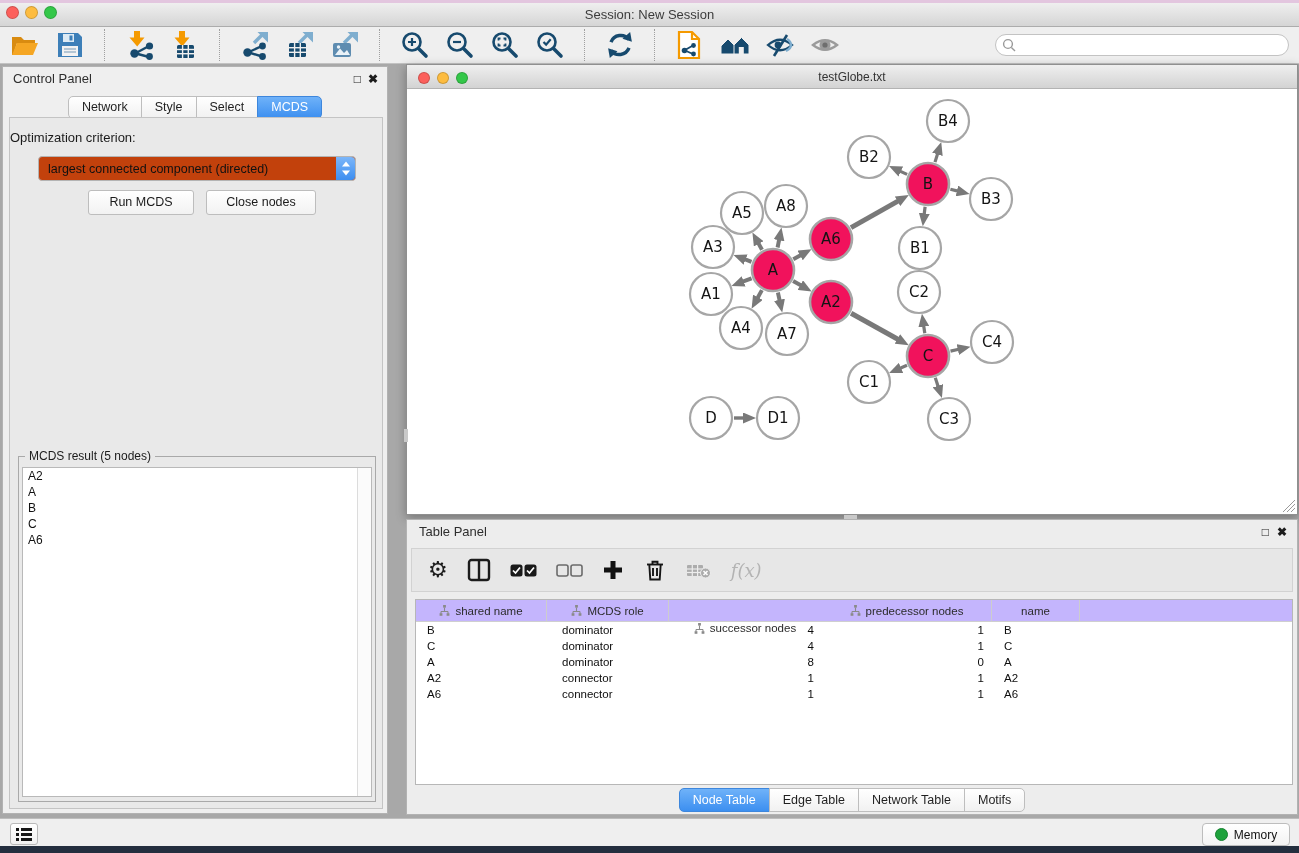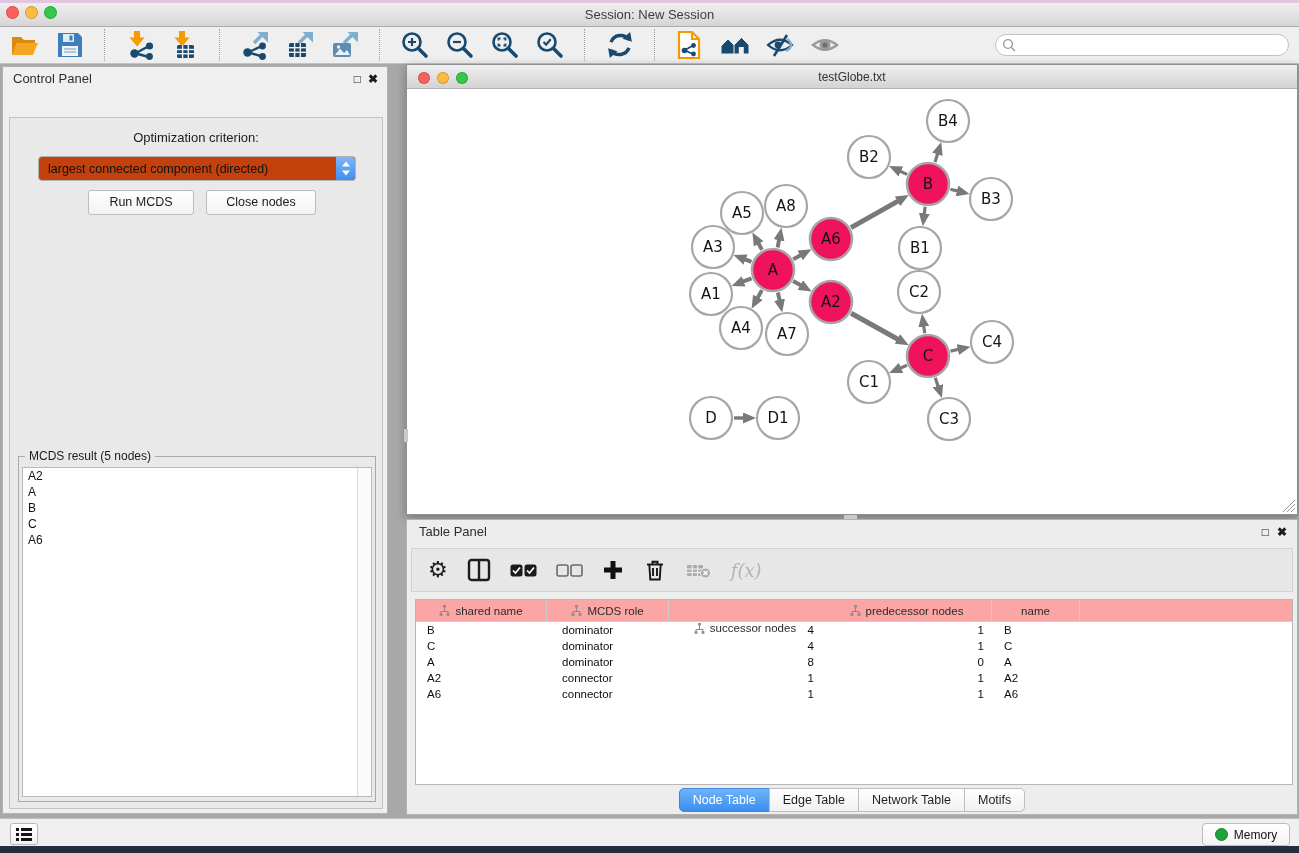--- a/index.html
+++ b/index.html
@@ -24,21 +24,21 @@
   .panel-title{position:absolute;left:10px;top:4px;font-size:13px;color:#2E2E2E;}
   .ph-ico{position:absolute;top:4px;font-size:12px;color:#1C1C1C;cursor:pointer;line-height:16px;}
   
   .seg{display:flex;justify-content:center;}
   .seg .tab{height:21px;line-height:21px;padding:0 13px;font-size:12.5px;color:#1F1F1F;background:linear-gradient(#FFFFFF,#F1F1F1);border:1px solid #BEBEBE;margin-left:-1px;cursor:pointer;white-space:nowrap;}
   .seg .tab:first-child{border-radius:5px 0 0 5px;margin-left:0;}
   .seg .tab:last-child{border-radius:0 5px 5px 0;}
   .seg .tab.sel{background:linear-gradient(#6FB2F9,#3C8FF0);border-color:#3D86DC;color:#fff;}
   
   .ctl-content{left:6px;top:50px;width:372px;height:690px;background:#E9E9E9;border:1px solid #C4C4C4;}
-  .opt-label{left:0;top:12px;width:100%;text-align:center;font-size:13px;color:#1B1B1B;}
+  .opt-label{left:0;top:12px;width:100%;font-size:13px;color:#1B1B1B;}
   .dropdown{left:28px;top:38px;width:316px;height:23px;background:#c2410c;border:1px solid #B4B4B4;border-radius:4px;display:flex;align-items:center;cursor:pointer;}
   .dropdown .dd-text{flex:1;padding-left:9px;font-size:12.5px;color:#111;white-space:nowrap;}
   .dd-btn{width:19px;height:23px;background:linear-gradient(#7CB6F9,#3D8EF0);border-radius:0 4px 4px 0;display:flex;align-items:center;justify-content:center;}
   .btn{height:23px;background:linear-gradient(#FFFFFF,#F2F2F2);border:1px solid #BDBDBD;border-radius:3px;font-size:12.5px;color:#1B1B1B;text-align:center;line-height:22px;cursor:pointer;}
   .groupbox{left:8px;top:338px;width:356px;height:344px;border:1px solid #A9A9A9;}
   .legend{position:absolute;top:-8px;left:6px;background:#E9E9E9;padding:0 4px;font-size:12px;color:#1B1B1B;}
   .listbox{position:absolute;left:3px;top:10px;width:350px;height:330px;background:#fff;border:1px solid #B9B9B9;box-sizing:border-box;}
   .scrolltrack{position:absolute;right:0;top:0;width:13px;height:100%;background:#FBFBFB;border-left:1px solid #DCDCDC;}
   .lb-item{height:16px;line-height:16px;padding-left:5px;font-size:12px;color:#111;}
   
@@ -48,21 +48,21 @@
   .net-lights{position:absolute;left:11px;top:7px;display:flex;gap:7px;}
   .net-lights .light{width:10px;height:10px;}
   #graph{position:absolute;left:0;top:24px;}
   .grip{position:absolute;right:2px;bottom:2px;}
   .split-h{position:absolute;background:#C9C9C9;}
   
   .tbl-toolbar{left:4px;top:28px;width:882px;height:44px;background:#E7E7E7;border:1px solid #D2D2D2;box-sizing:border-box;display:flex;align-items:center;gap:19px;padding-left:16px;}
   .gear{font-size:22px;line-height:22px;color:#1C1C1C;cursor:pointer;}
   .fx{font-family:"DejaVu Serif","Liberation Serif",serif;font-style:italic;font-size:18px;color:#B3B3B3;}
   .dtable{left:8px;top:79px;width:878px;height:186px;background:#fff;border:1px solid #B7B7B7;box-sizing:border-box;overflow:hidden;}
-  .thead{display:flex;height:21px;background:#fca5a5;border-bottom:1px solid #CFCFCF;}
+  .thead{display:flex;height:21px;background:#c4b5fd;border-bottom:1px solid #CFCFCF;}
   .th{display:flex;align-items:center;justify-content:center;gap:5px;font-size:11.5px;color:#2B2B2B;border-right:1px solid #CDCDCD;box-sizing:border-box;}
   .th:last-child{border-right:none;flex:1;}
   .trow{display:flex;height:16px;line-height:16px;font-size:11.5px;color:#0E0E0E;}
   .td{box-sizing:border-box;white-space:nowrap;overflow:hidden;}
   .tbl-tabs{left:0;top:268px;width:890px;display:flex;justify-content:center;}
   .tbl-tabs .tab{height:22px;line-height:22px;}
   
   .statusbar{left:0;top:818px;width:1299px;height:28px;background:#EFEFEF;border-top:1px solid #BDBDBD;box-sizing:border-box;}
   .sb-btn{position:absolute;left:10px;top:4px;width:26px;height:20px;background:linear-gradient(#FFF,#F0F0F0);border:1px solid #B9B9B9;border-radius:3px;display:flex;align-items:center;justify-content:center;cursor:pointer;}
   .mem-btn{position:absolute;right:9px;top:4px;width:86px;height:21px;background:linear-gradient(#FFF,#F3F3F3);border:1px solid #BDBDBD;border-radius:4px;display:flex;align-items:center;justify-content:center;gap:6px;font-size:12px;color:#111;cursor:pointer;}
@@ -215,20 +215,26 @@
       <input type="text" value="" style="">
     </div>
   </div>
 
   <div class="abs panel" style="left:2px;top:66px;width:386px;height:748px;">
     <div class="panel-head">
       <span class="panel-title">Control Panel</span>
       <span class="ph-ico" style="right:26px;">□</span>
       <span class="ph-ico" style="right:9px;font-weight:bold;">✖</span>
     </div>
+    <div class="seg" id="ctl-tabs" style="position:absolute;left:0;top:29px;width:100%;">
+        <div class="tab">Network</div>
+        <div class="tab">Style</div>
+        <div class="tab">Select</div>
+        <div class="tab sel">MCDS</div>
+      </div>
     <div class="abs ctl-content">
       <div class="abs opt-label">Optimization criterion:</div>
       <div class="abs dropdown">
         <span class="dd-text">largest connected component (directed)</span>
         <span class="dd-btn">
             <svg width="10" height="17" viewBox="0 0 10 17">
               <path d="M5 1.5 L9 6.5 H1 z" fill="#fff"></path>
               <path d="M5 15.5 L1 10.5 h8 z" fill="#fff"></path>
             </svg>
           </span>

